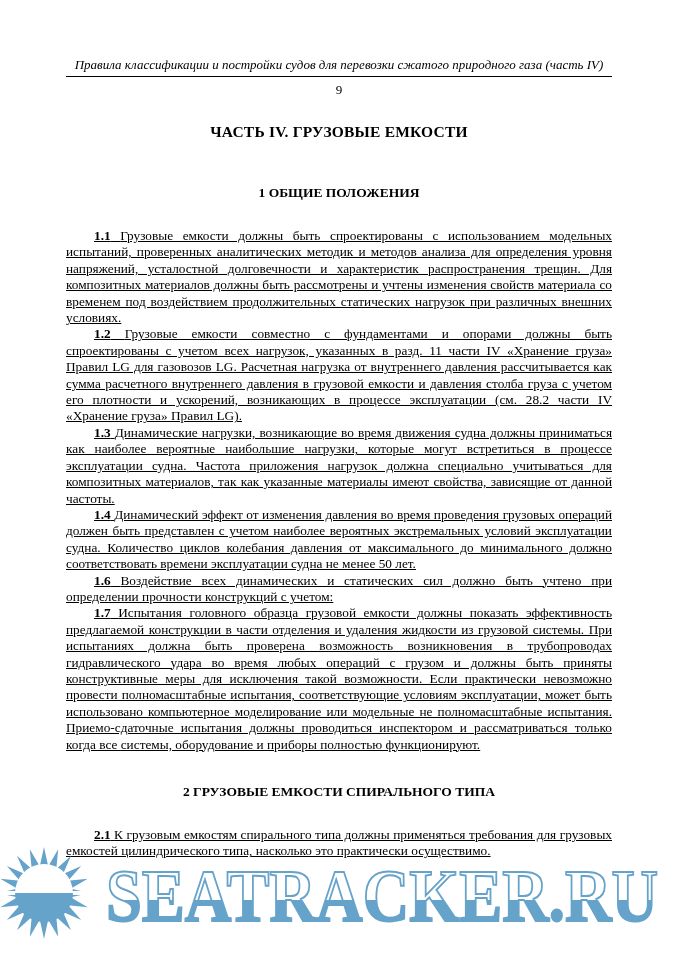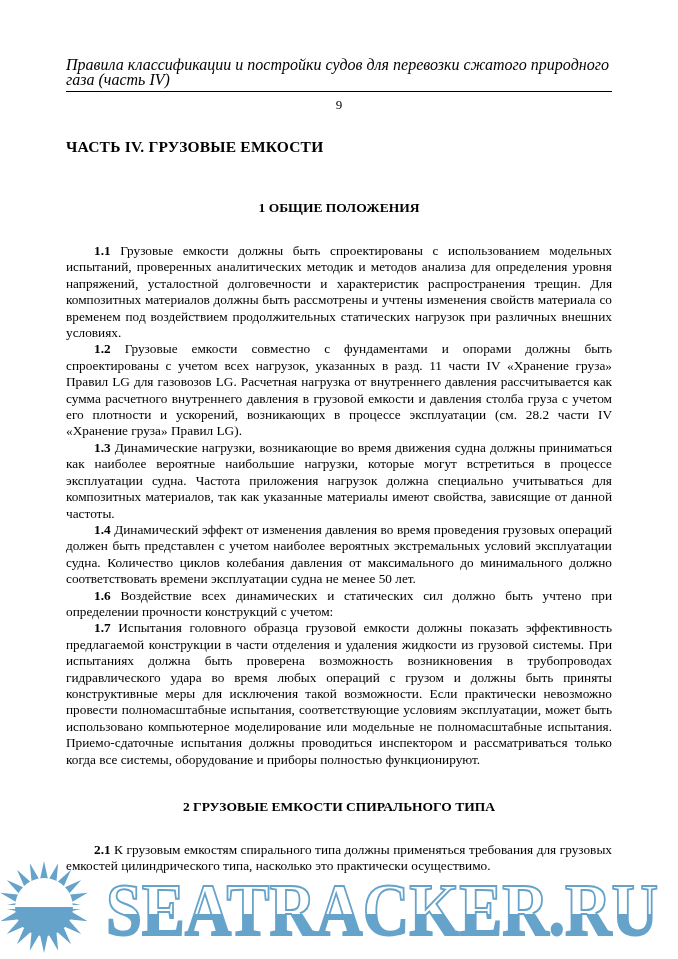--- a/index.html
+++ b/index.html
@@ -3,43 +3,44 @@
 <meta charset="utf-8">
 <style>
   html,body{margin:0;padding:0;}
   body{
     width:678px;height:959px;background:#ffffff;position:relative;
     font-family:"Liberation Serif","DejaVu Serif",serif;color:#000;
     overflow:hidden;
   }
   .content{padding:0 66px;}
   .running-header{
-    margin-top:57px;font-style:italic;font-size:16px;
+    margin-top:57px;text-align:center;font-style:italic;font-size:13px;
     border-bottom:1px solid #000;padding-bottom:4px;line-height:15px;
   }
   .page-number{text-align:center;font-size:13px;margin-top:5px;}
   .doc-title{
-    text-align:left;font-weight:bold;font-size:15.5px;margin:25px 0 0 0;
+    text-align:center;font-weight:bold;font-size:15.5px;margin:25px 0 0 0;
     letter-spacing:.2px;
   }
   .section-heading{
     text-align:center;font-weight:bold;font-size:13.5px;margin:0;
   }
   .section-heading.first{margin-top:44px;margin-bottom:27px;}
   .section-heading.second{margin-top:31px;margin-bottom:27px;}
   p.body-par{
     font-size:13.3px;line-height:16.4px;text-align:justify;margin:0;
     text-indent:28px;
+    text-decoration:underline;
   }
   p.list-line{
     font-size:13.3px;line-height:16.4px;margin:0;text-indent:28px;
   }
   .pnum{font-weight:bold;}
   .watermark{
-    position:absolute;left:0;bottom:2px;width:678px;height:98px;
+    position:absolute;left:0;bottom:16px;width:678px;height:98px;
     pointer-events:none;
   }
 </style>
 </head>
 <body>
 
 <div class="content">
 
   <div class="running-header">Правила классификации и постройки судов для перевозки сжатого природного газа (часть IV)</div>
   <div class="page-number">9</div>

